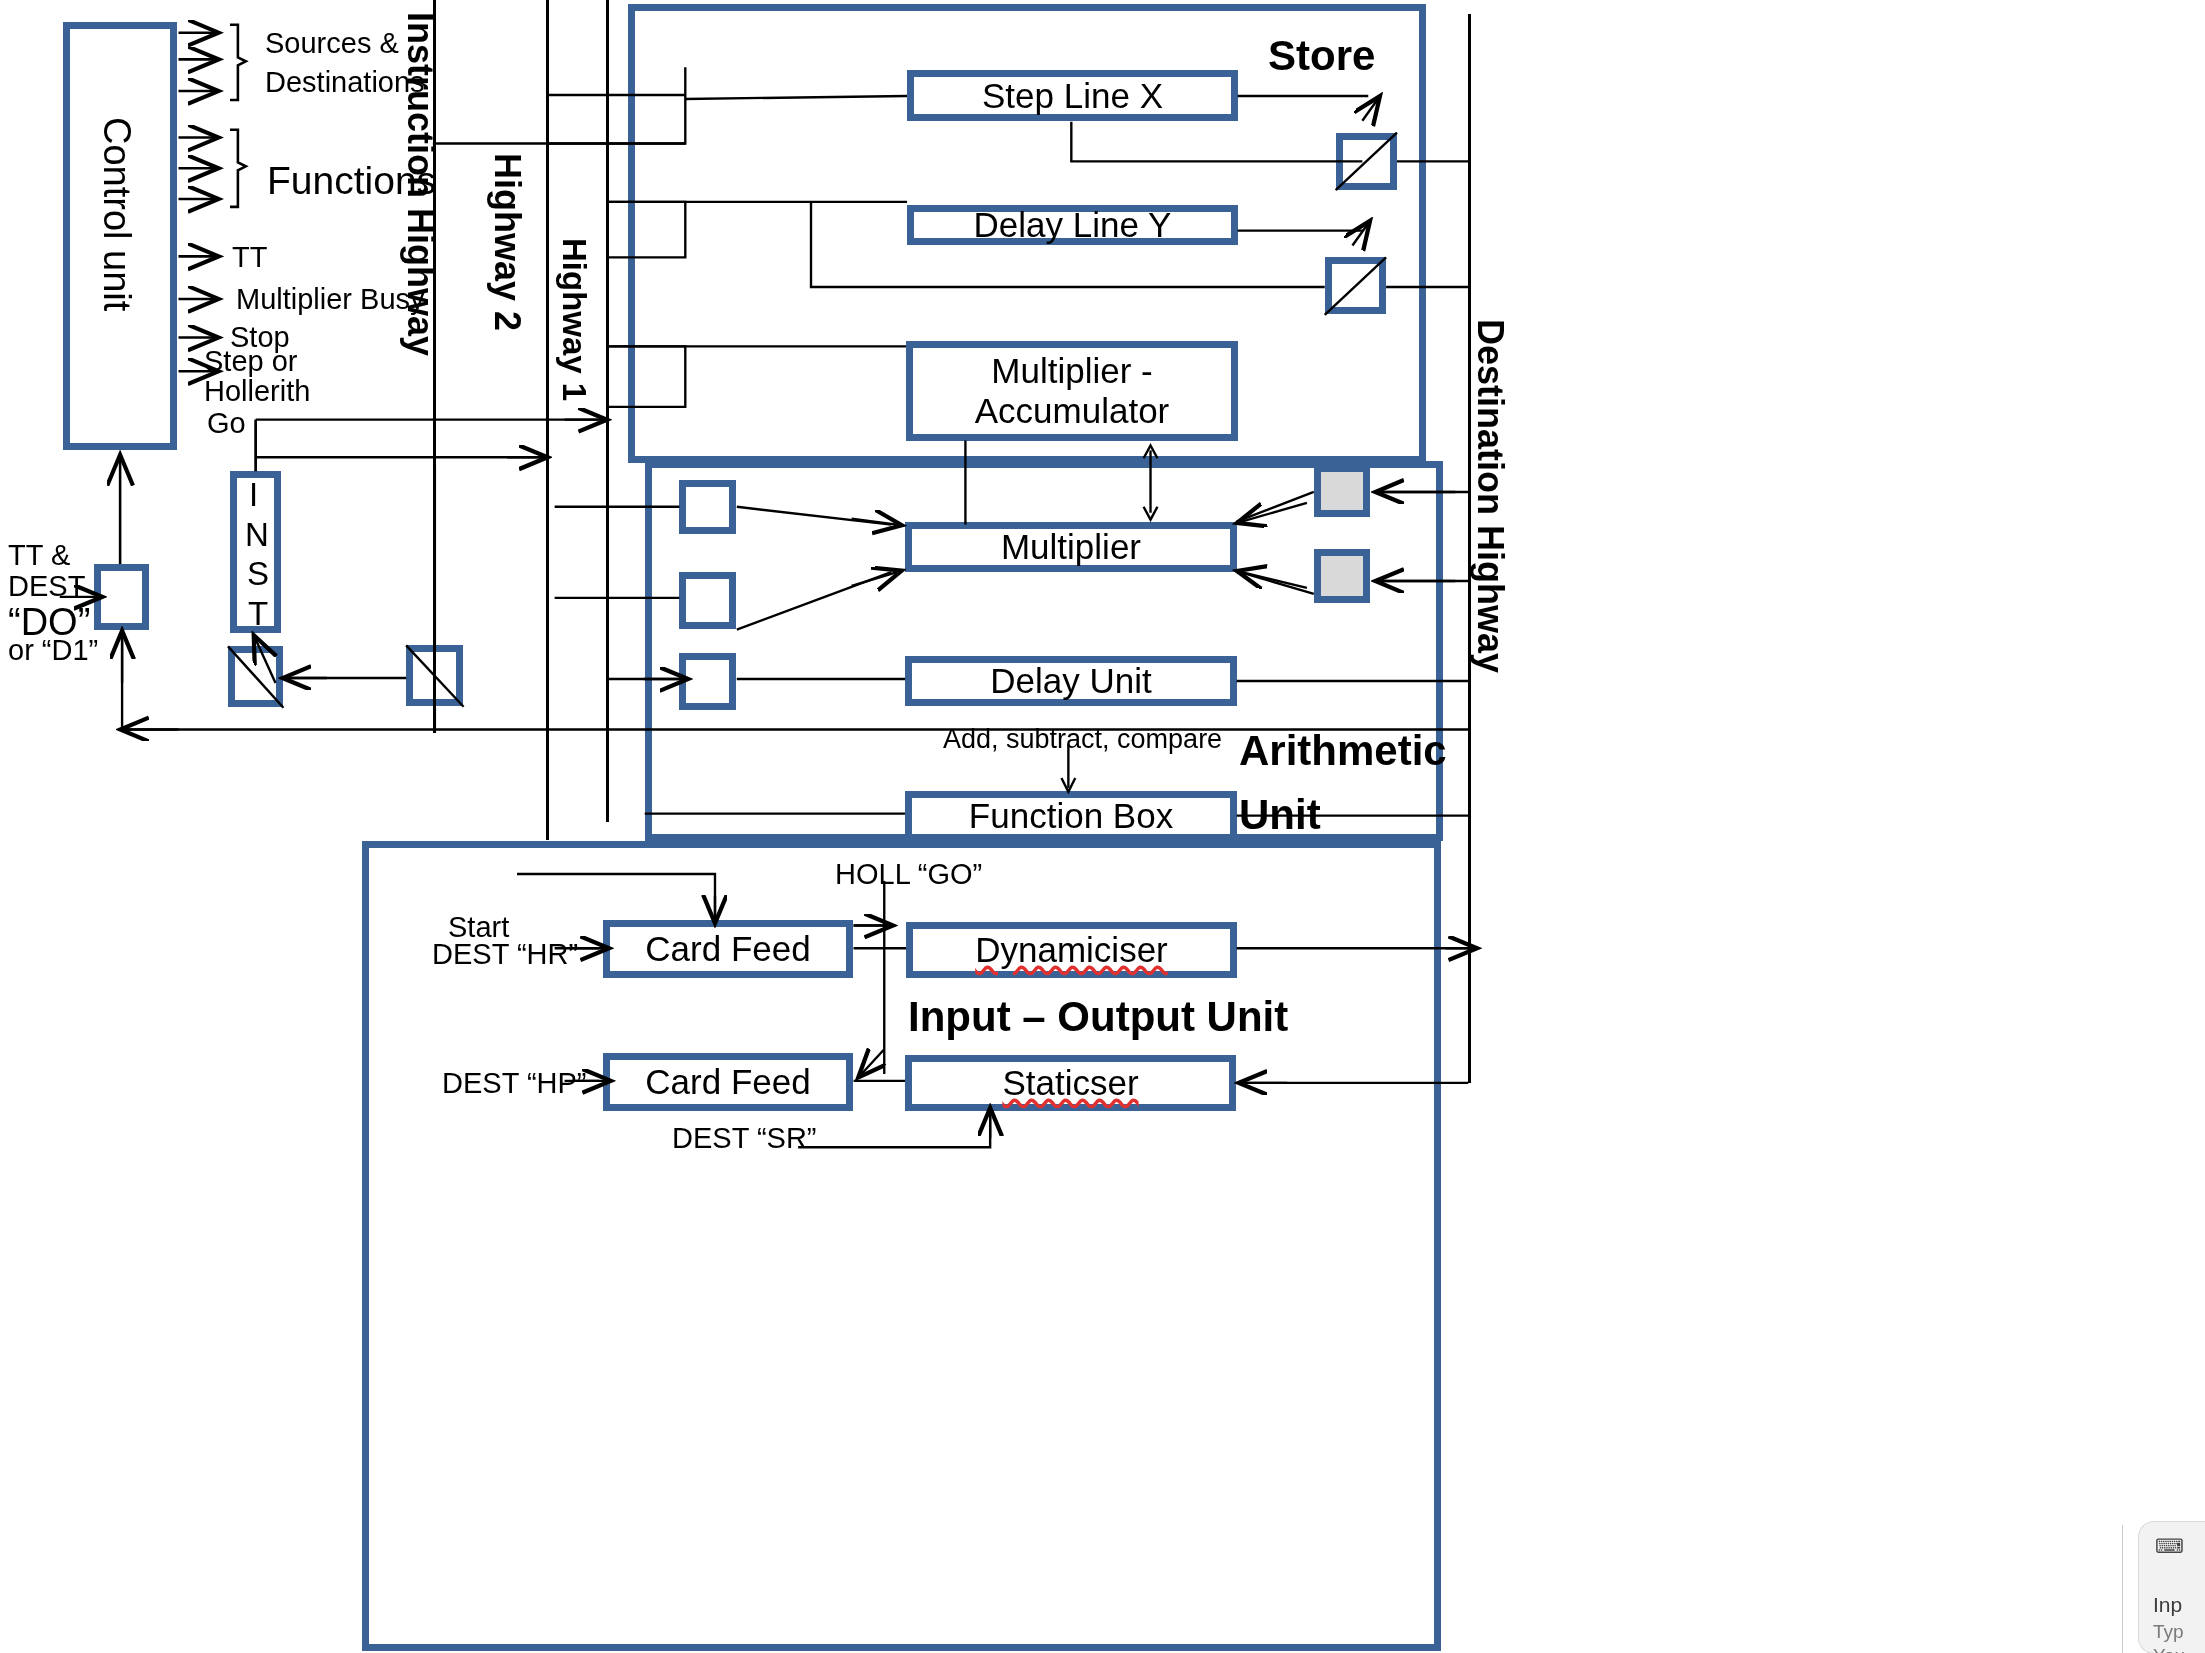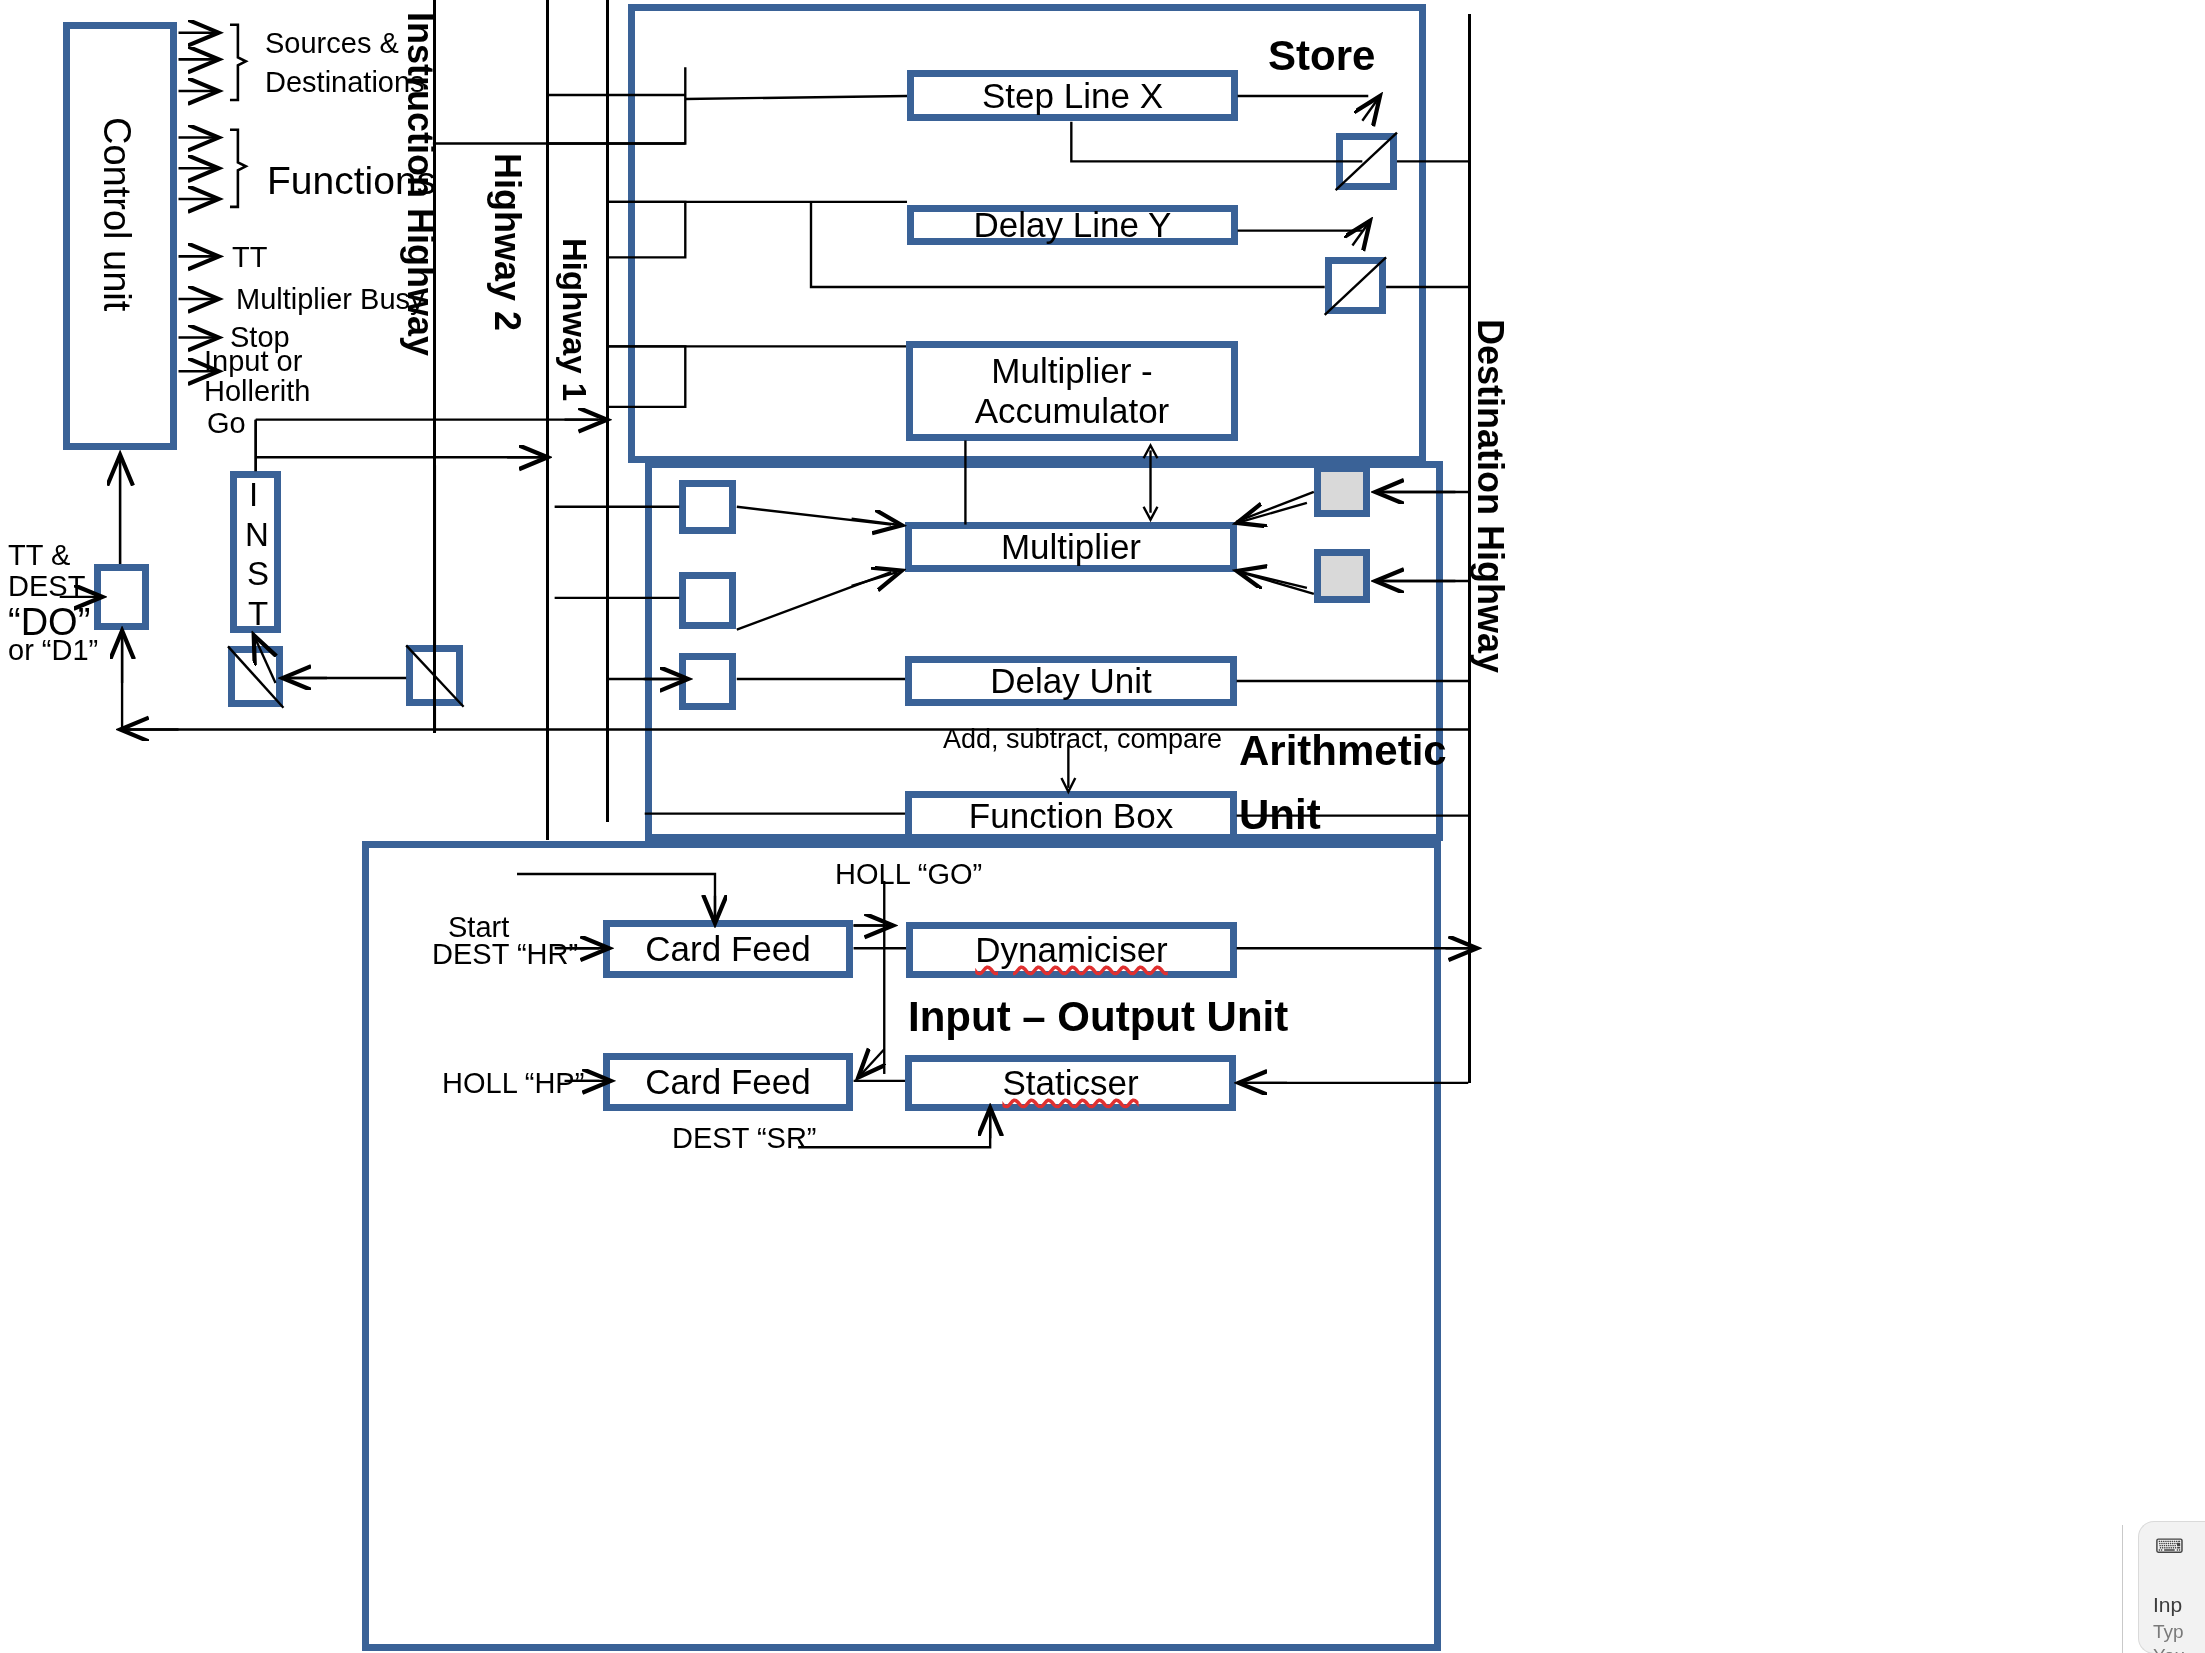--- a/index.html
+++ b/index.html
@@ -71,21 +71,21 @@
       <line x1="121" y1="570" x2="121" y2="462"></line>
     </g>
   </svg>
 
   <div class="lbl c" style="left:265px;top:24px;width:158px;font-size:29px;line-height:1.35;">Sources &amp; Destinations</div>
   <div class="lbl" style="left:267px;top:161px;font-size:39px;">Functions</div>
 
   <div class="lbl" style="left:232px;top:242px;font-size:29px;">TT</div>
   <div class="lbl" style="left:236px;top:284px;font-size:29px;">Multiplier Busy</div>
   <div class="lbl" style="left:230px;top:322px;font-size:29px;">Stop</div>
-  <div class="lbl c" style="left:204px;top:346px;width:158px;font-size:29px;line-height:1.05;">Input or Hollerith</div>
+  <div class="lbl c" style="left:204px;top:346px;width:158px;font-size:29px;line-height:1.05;">Step or Hollerith</div>
   <div class="lbl" style="left:207px;top:408px;font-size:29px;">Go</div>
 
   <div class="lbl" style="left:8px;top:540px;font-size:29px;">TT &amp;</div>
   <div class="lbl" style="left:8px;top:571px;font-size:29px;">DEST</div>
   <div class="lbl" style="left:8px;top:603px;font-size:38px;">“DO”</div>
   <div class="lbl" style="left:8px;top:635px;font-size:29px;">or “D1”</div>
 
   <div class="smallbox" style="left:94px;top:564px;width:55px;height:66px;"></div>
 
   <div class="box" style="left:230px;top:471px;width:51px;height:162px;flex-direction:column;"></div>
@@ -159,21 +159,21 @@
   <div class="box" style="left:603px;top:1053px;width:250px;height:58px;">
     <span style="font-size:35px;">Card Feed</span>
   </div>
   <div class="box" style="left:905px;top:1055px;width:331px;height:56px;">
     <span style="font-size:35px;text-decoration:underline wavy #E03030;text-underline-offset:3px;">Staticser</span>
   </div>
 
   <div class="lbl" style="left:448px;top:912px;font-size:29px;">Start</div>
   <div class="lbl" style="left:835px;top:859px;font-size:29px;">HOLL “GO”</div>
   <div class="lbl" style="left:432px;top:939px;font-size:29px;">DEST “HR”</div>
-  <div class="lbl" style="left:442px;top:1068px;font-size:29px;">HOLL “HP”</div>
+  <div class="lbl" style="left:442px;top:1068px;font-size:29px;">DEST “HP”</div>
   <div class="lbl" style="left:672px;top:1123px;font-size:29px;">DEST  “SR”</div>
 
   <svg class="ov" viewBox="0 0 2228 1670" width="2206" height="1653">
     <g stroke="#000" stroke-width="2.4" fill="none">
 
       <path d="M552,96 L692,96 L692,68 L692,145 L552,145"></path>
       <path d="M692,100 L916,97"></path>
       <path d="M437,145 L692,145"></path>
 
       <path d="M612,204 L692,204 L692,260 L612,260"></path>

